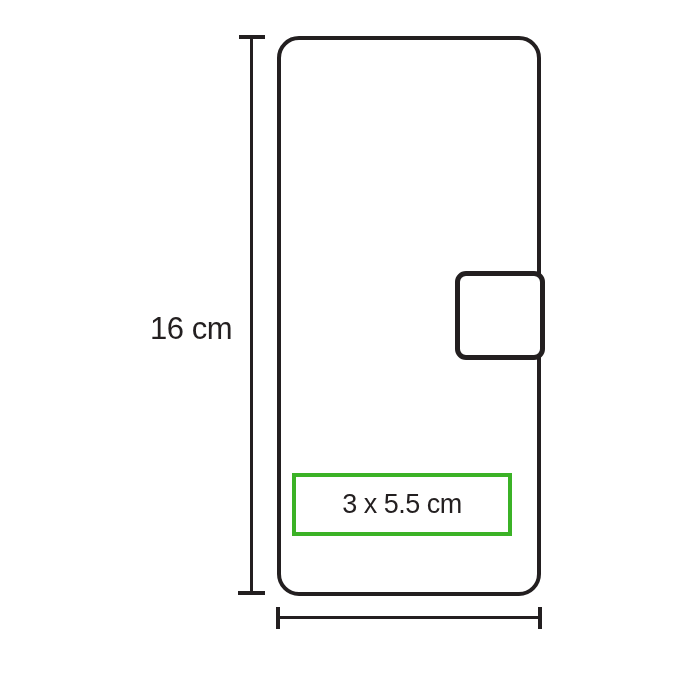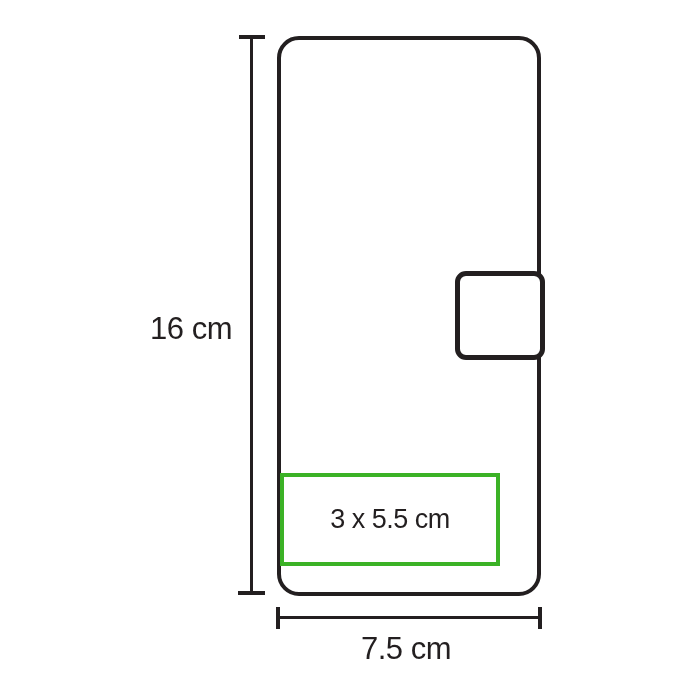--- a/index.html
+++ b/index.html
@@ -32,22 +32,22 @@
     width: 90px; height: 89px;
     border: 5px solid #231f20;
     border-radius: 11px;
     box-sizing: border-box;
     background: #ffffff;
     z-index: 3;
   }
   
   .imprint-area {
     position: absolute;
-    left: 280px; top: 473px;
-    width: 220px; height: 93px;
+    left: 292px; top: 473px;
+    width: 220px; height: 63px;
     border: 4px solid #3bb226;
     box-sizing: border-box;
     background: #ffffff;
     display: flex;
     align-items: center;
     justify-content: center;
     z-index: 2;
   }
   .imprint-label {
     font-size: 27px;
@@ -99,15 +99,14 @@
   </div>
 
   <div class="dim v-dim-line"></div>
   <div class="dim v-tick-top"></div>
   <div class="dim v-tick-bottom"></div>
   <div class="dim-label height-label">16 cm</div>
 
   <div class="dim h-dim-line"></div>
   <div class="dim h-tick-left"></div>
   <div class="dim h-tick-right"></div>
-  <div class="dim-label width-label">7.5 cm</div>
 
 </div>
 
 </body></html>

